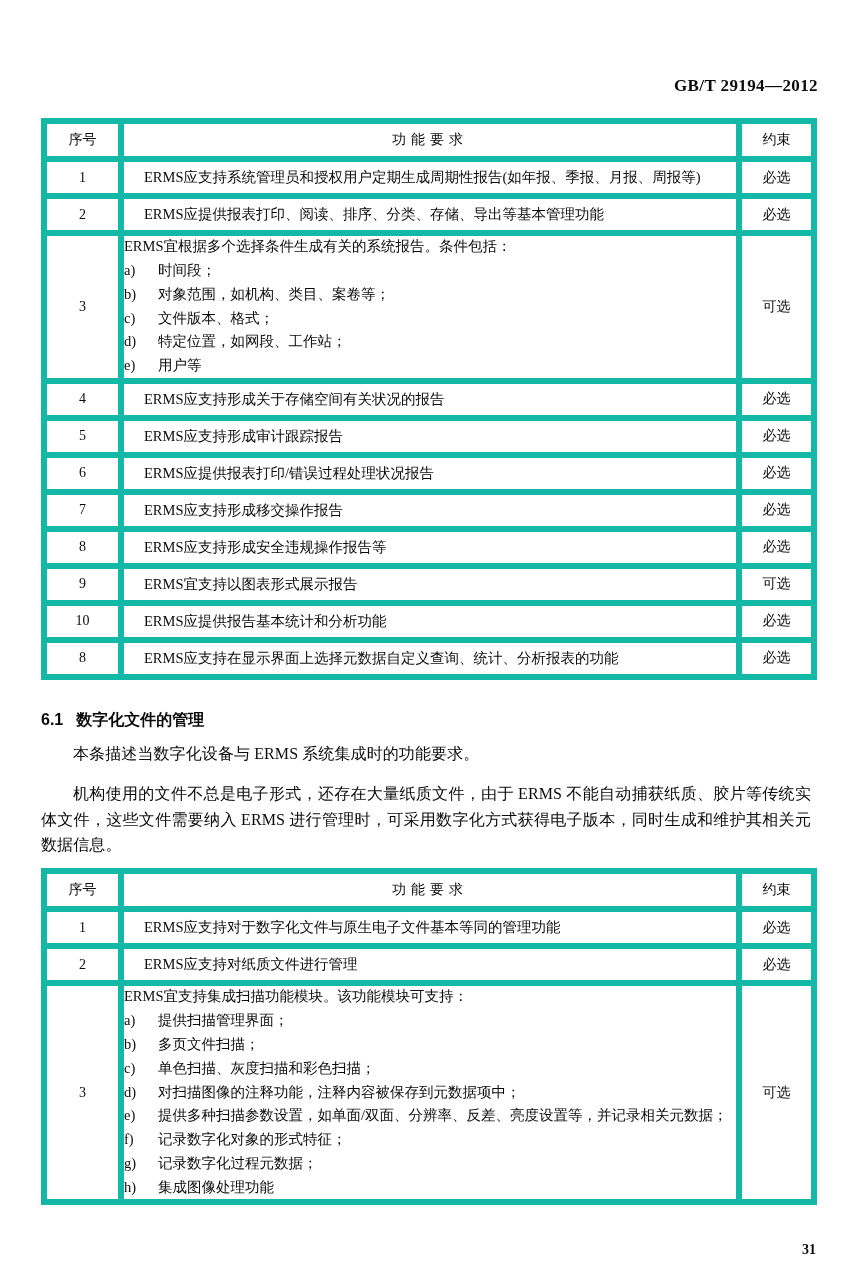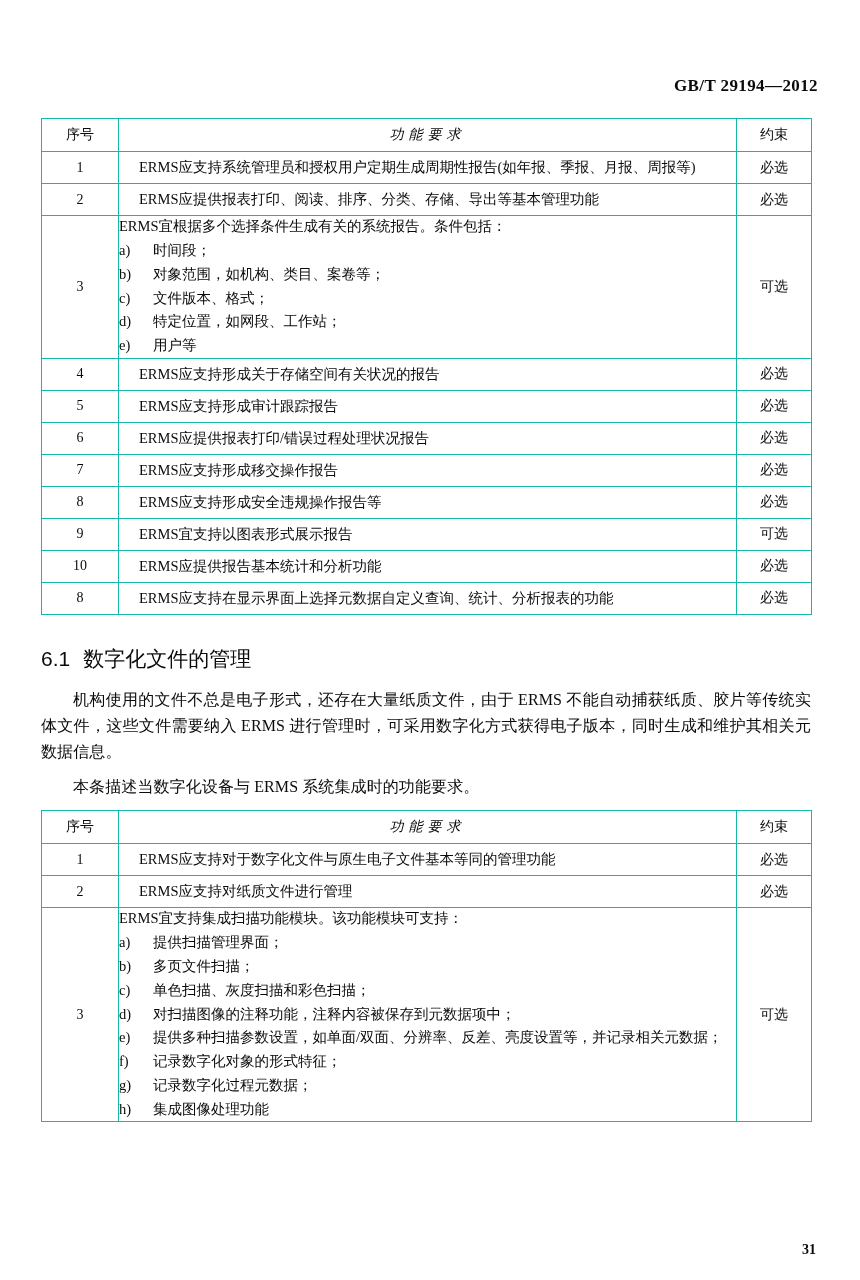--- a/index.html
+++ b/index.html
@@ -49,34 +49,33 @@
     width: 770px;
     table-layout: fixed;
     border: 1.6px solid #111;
     font-size: 14.5px;
   }
   table.req col.c-no   { width: 77px; }
   table.req col.c-req  { width: 618px; }
   table.req col.c-con  { width: 75px; }
 
   table.req th, table.req td {
-    border: 1px solid #14b8a6;
+    border: 6px solid #14b8a6;
     padding: 0;
     vertical-align: middle;
   }
   table.req thead th {
     height: 32px;
     font-weight: normal;
     font-family: "Liberation Sans", "DejaVu Sans", sans-serif;
     font-size: 14px;
   }
   th.h-req {
     letter-spacing: 5px;
     padding-left: 5px;
-    font-style: italic;
   }
   td.no, td.con {
     text-align: center;
     font-size: 14px;
   }
   td.con {
     font-family: "Liberation Sans", "DejaVu Sans", sans-serif;
     margin-top: 14px;
   }
   td.req {
@@ -116,22 +115,22 @@
   h2.clause {
     font-family: "Liberation Sans", "DejaVu Sans", sans-serif;
     font-size: 16px;
     font-weight: bold;
     margin: 36px 0 0 0;
     padding: 0;
   }
   h2.clause .num { margin-right: 13px; }
   h3.subclause {
     font-family: "Liberation Sans", "DejaVu Sans", sans-serif;
-    font-size: 21px;
-    font-weight: normal;
+    font-size: 16px;
+    font-weight: bold;
     margin: 30px 0 0 0;
     padding: 0;
   }
   h3.subclause .num { margin-right: 13px; }
   p.body {
     font-size: 16px;
     line-height: 1.62;
     margin: 14px 0 0 0;
     text-indent: 2em;
     text-align: justify;
@@ -253,22 +252,22 @@
           <td class="req">ERMS应支持在显示界面上选择元数据自定义查询、统计、分析报表的功能</td>
           <td class="con">必选</td>
         </tr>
       </tbody>
     </table>
 
 
     <h3 class="subclause">
       <span class="num">6.1</span><span>数字化文件的管理</span>
     </h3>
+    <p class="body tight">本条描述当数字化设备与 ERMS 系统集成时的功能要求。</p>
     <p class="body">机构使用的文件不总是电子形式，还存在大量纸质文件，由于 ERMS 不能自动捕获纸质、胶片等传统实体文件，这些文件需要纳入 ERMS 进行管理时，可采用数字化方式获得电子版本，同时生成和维护其相关元数据信息。</p>
-    <p class="body tight">本条描述当数字化设备与 ERMS 系统集成时的功能要求。</p>
 
     <div class="spacer-before-table"></div>
 
     <table class="req">
       <colgroup>
           <col class="c-no">
           <col class="c-req">
           <col class="c-con">
         </colgroup>
       <thead>

